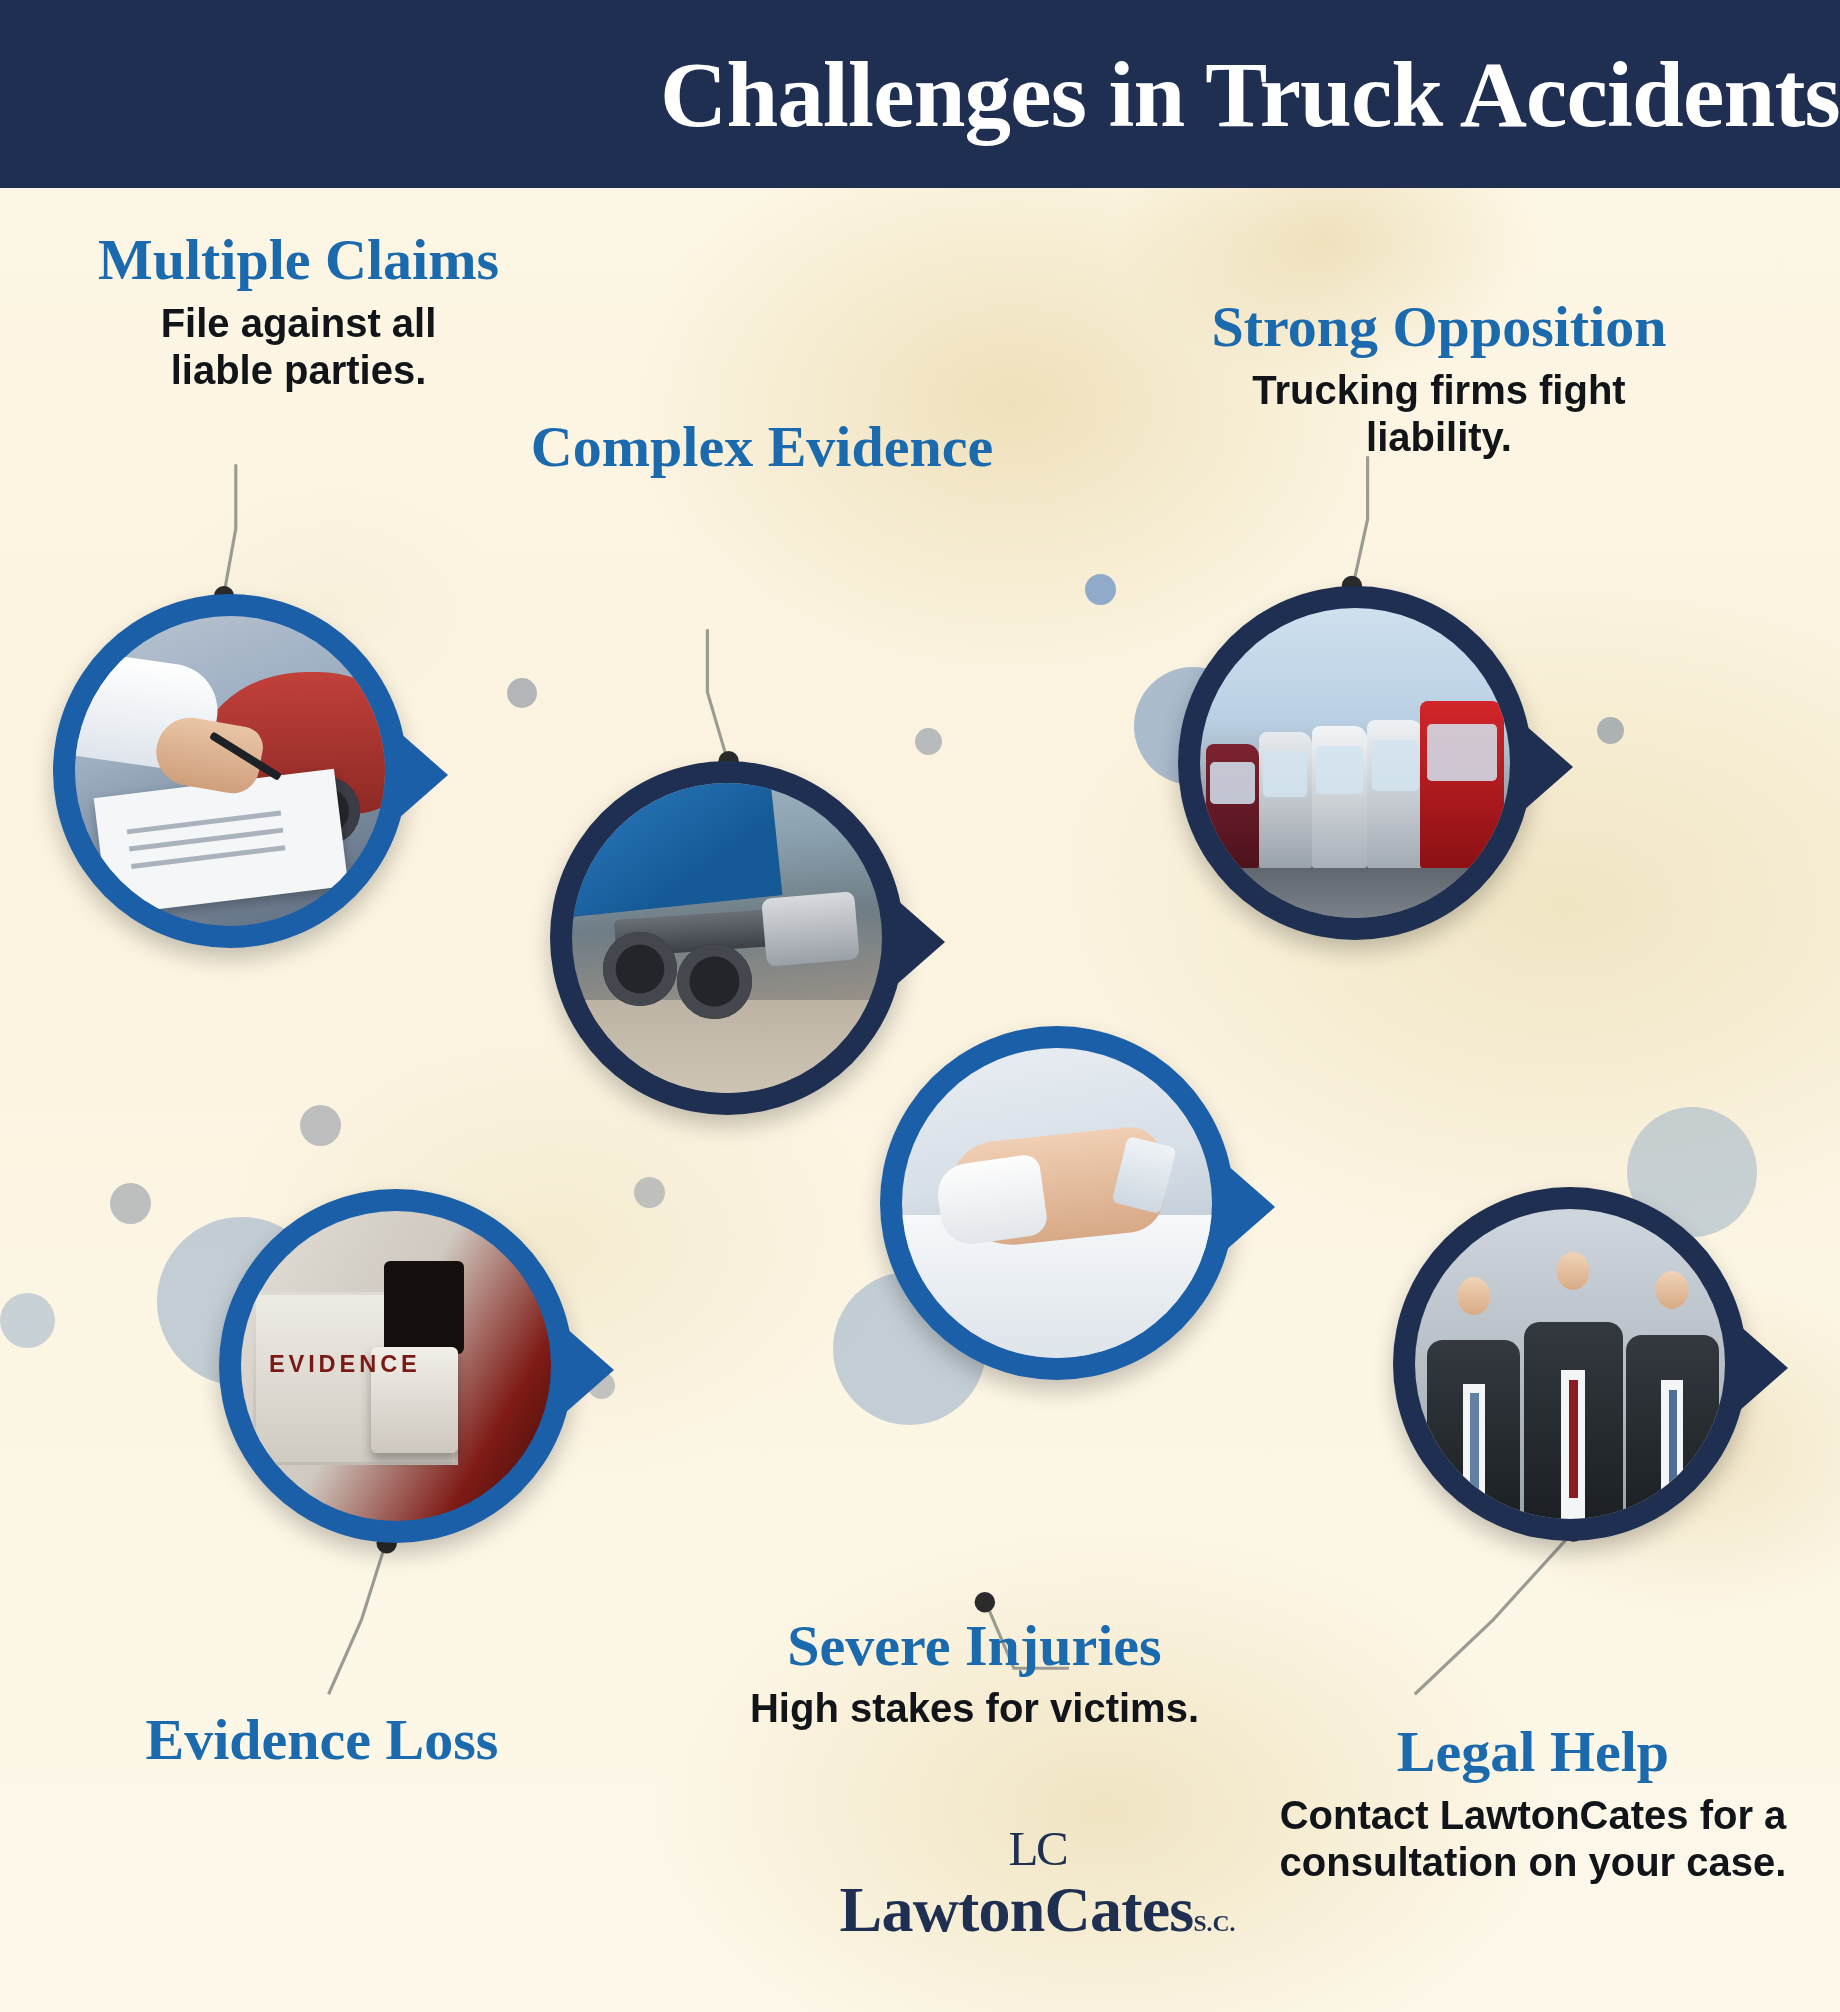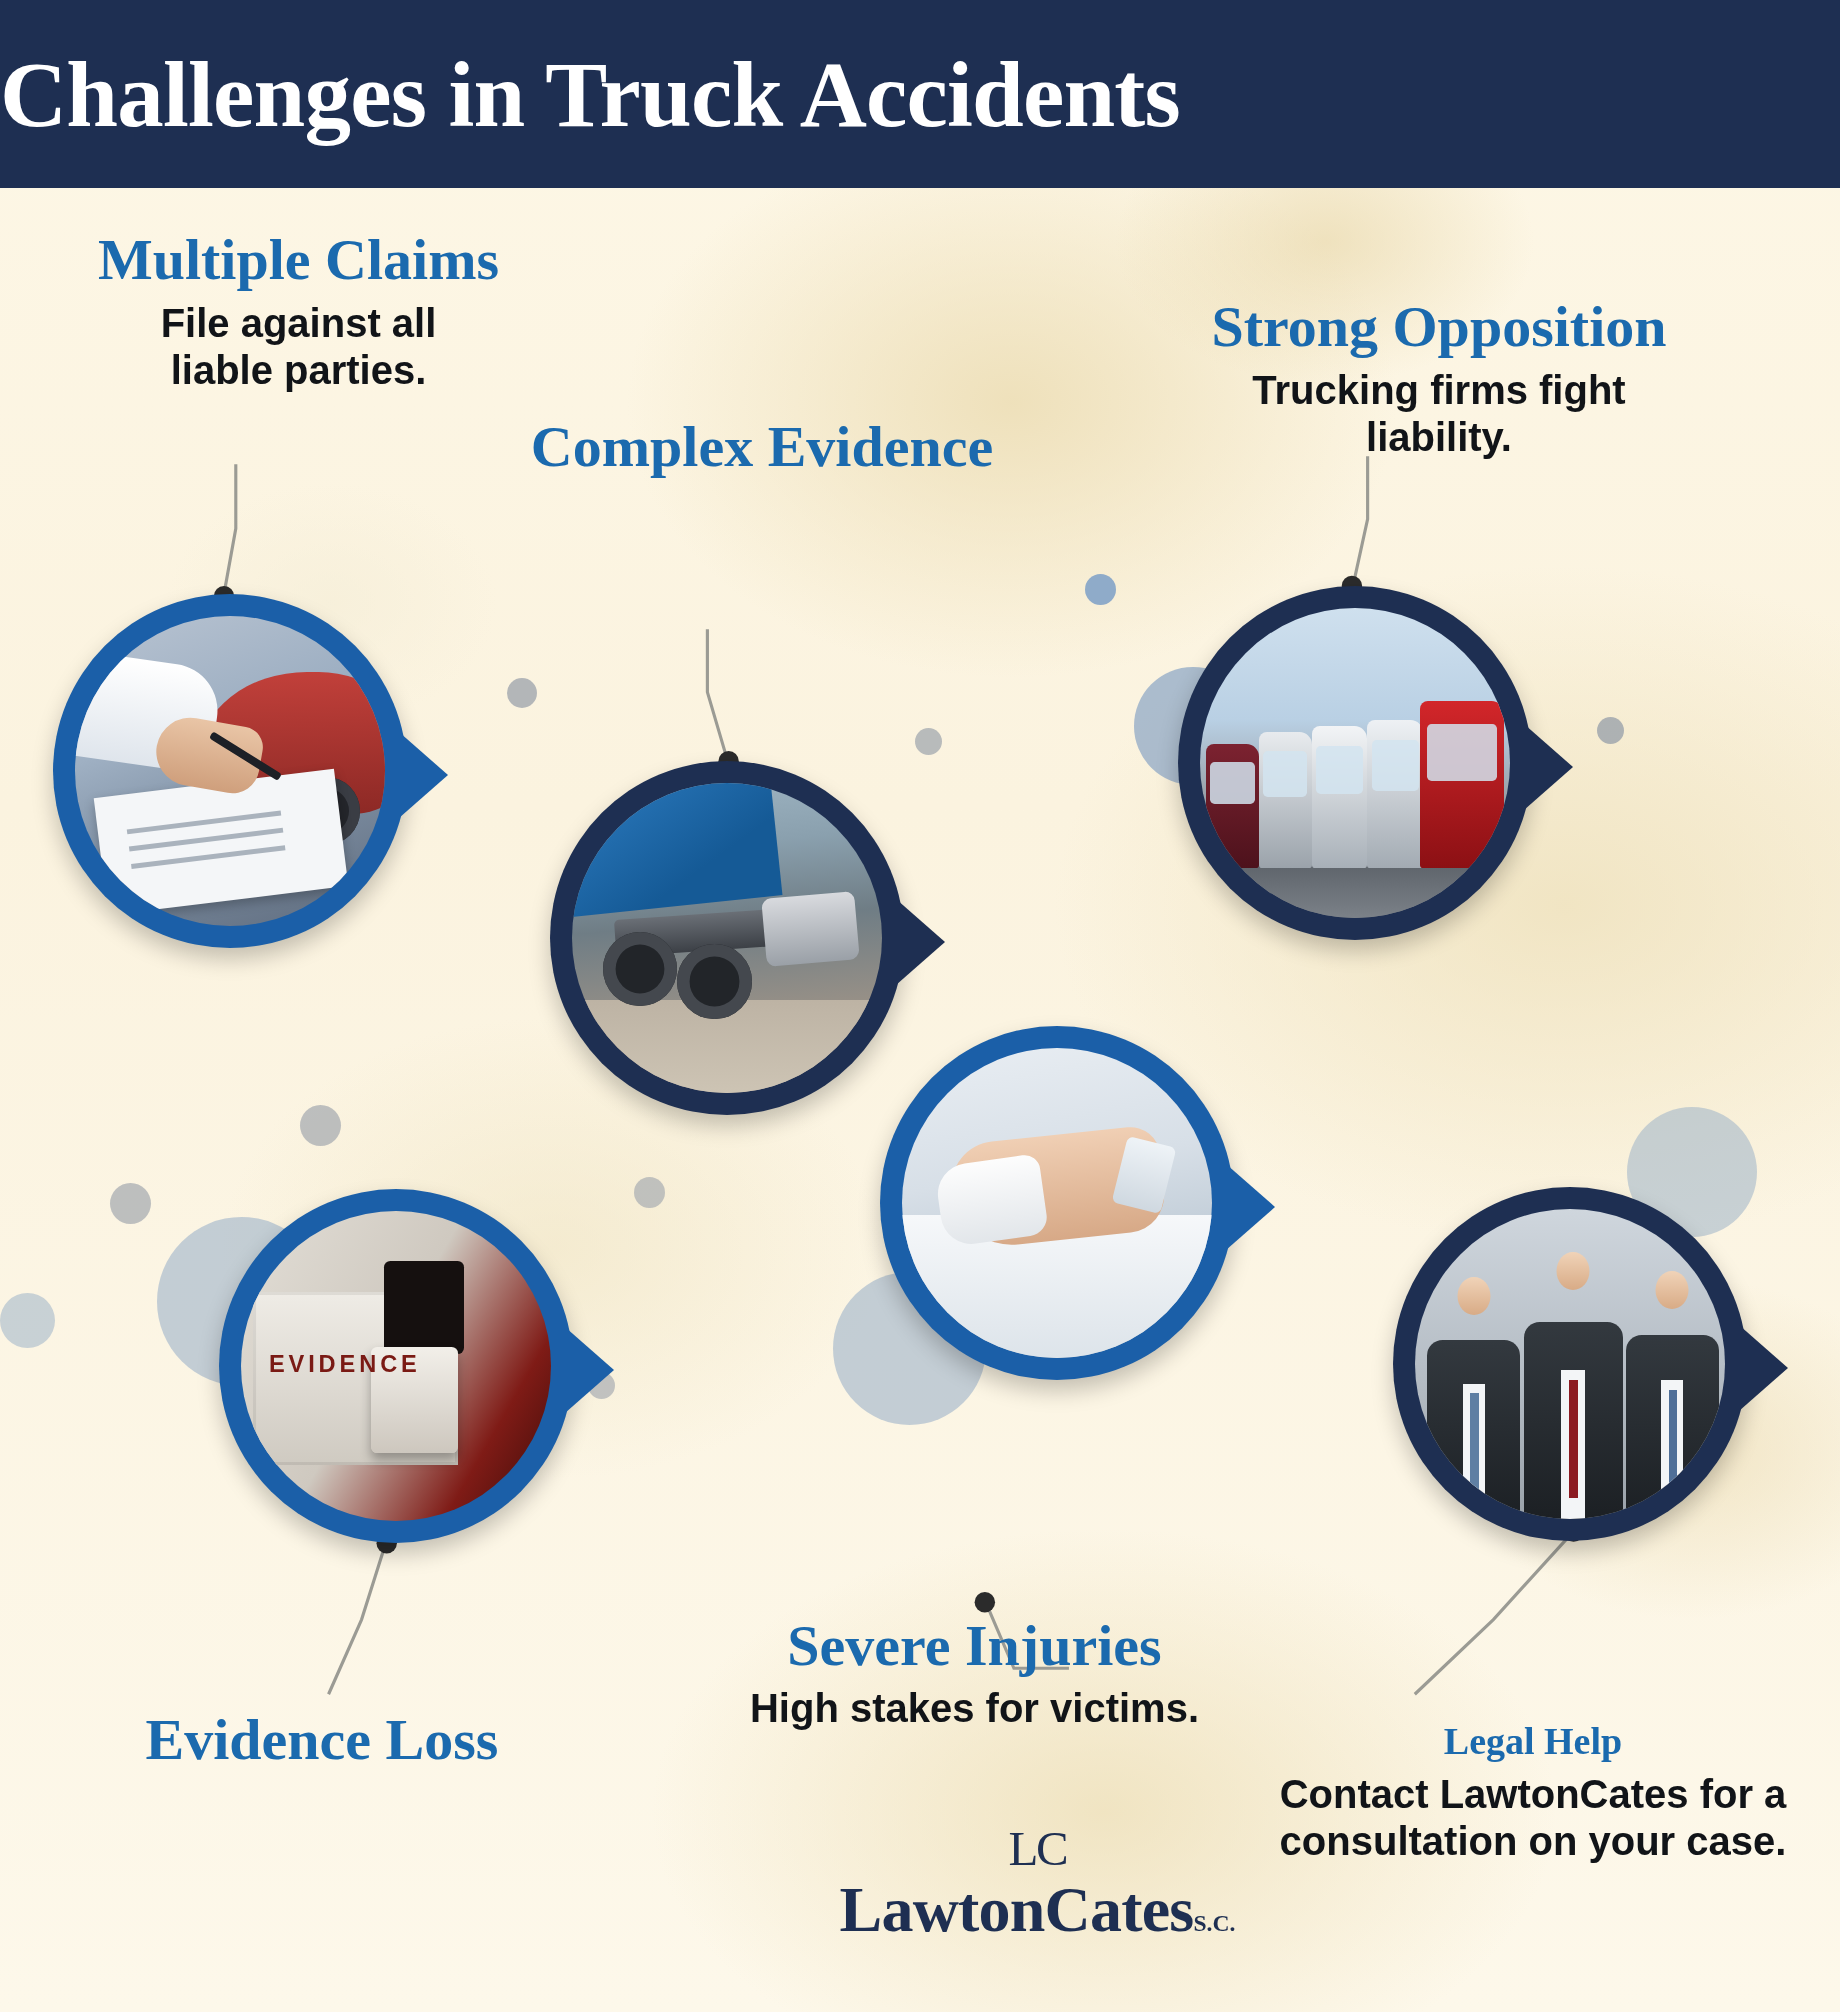--- a/index.html
+++ b/index.html
@@ -37,21 +37,21 @@
 
   
   .header {
     position: absolute;
     left: 0; top: 0;
     width: 1840px;
     height: 188px;
     background: #1e2f52;
     display: flex;
     align-items: center;
-    justify-content: flex-start;
+    justify-content: flex-end;
   }
   .header h1 {
     font-family: "Liberation Serif", serif;
     font-weight: bold;
     font-size: 93px;
     color: #ffffff;
     letter-spacing: -0.8px;
     line-height: 1;
     text-align: center;
   }
@@ -467,21 +467,21 @@
       <div class="guy g3">
           <div class="head"></div>
           <div class="body"></div>
           <div class="shirt"></div>
           <div class="tie"></div>
         </div>
     </div>
   </div>
 </div>
 <div class="label" style="left:1242px; top:1722px; width:582px; text-align:center;">
-  <div class="title" style="font-size:38px;">Legal Help</div>
+  <div class="title" style="font-size:58px;">Legal Help</div>
   <div class="desc" style="font-size:40px; margin-top:9.4px; padding:0 19px;">Contact LawtonCates for a consultation on your case.</div>
 </div>
 
 <div class="logo">
   <div class="lc">LC</div>
   <div class="name">
     <span>LawtonCates</span><span class="sc">S.C.</span>
   </div>
 </div>
 

